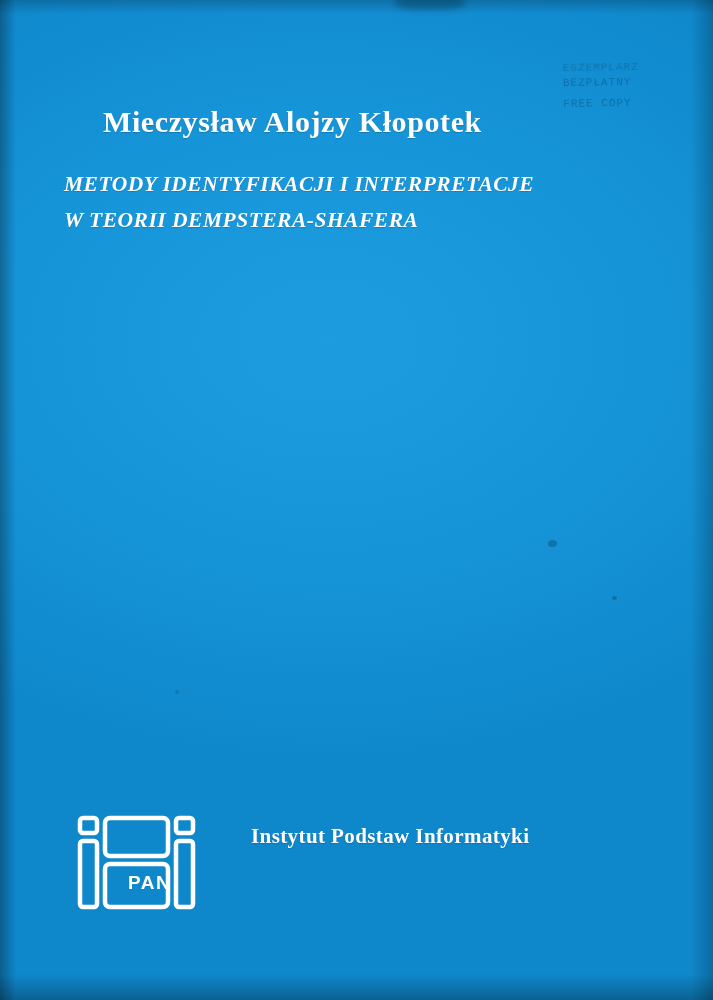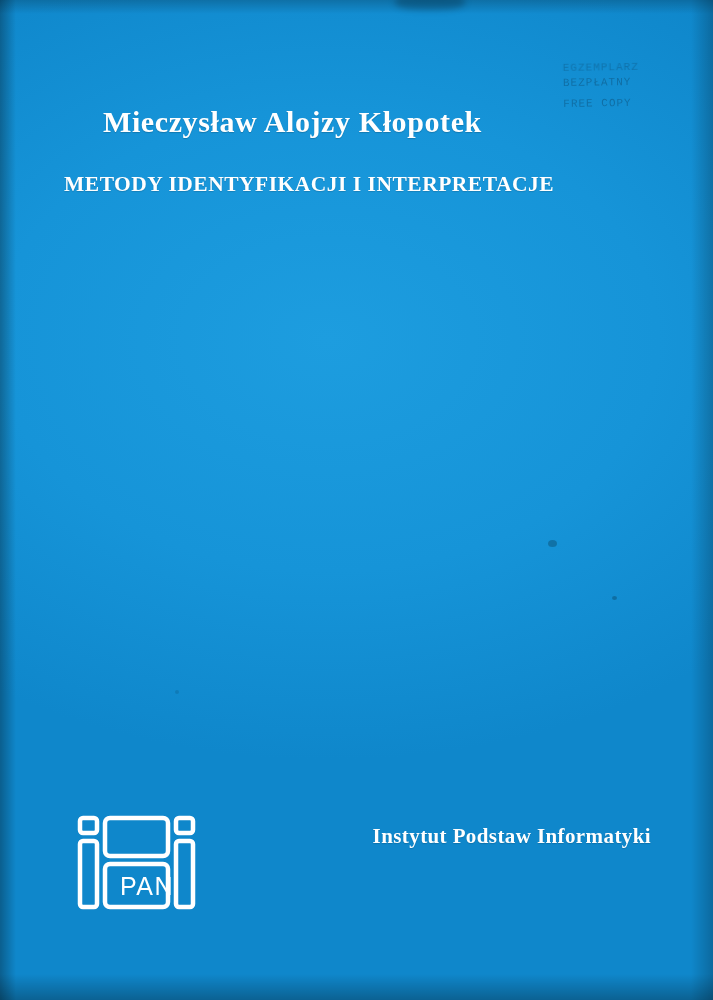--- a/index.html
+++ b/index.html
@@ -95,20 +95,21 @@
   }
   .title-line {
     font-family: "Liberation Serif", serif;
     font-size: 21.5px;
     font-weight: bold;
     color: #ffffff;
     letter-spacing: 0.5px;
     line-height: 36px;
     white-space: nowrap;
     text-shadow: 0 1px 1px rgba(0,0,0,0.15);
+    font-style: italic;
   }
 
   
   .stamp {
     position: absolute;
     left: 563px;
     top: 60px;
     width: 130px;
     transform: rotate(-0.8deg);
     opacity: 0.5;
@@ -135,40 +136,39 @@
   }
   .pub-line {
     font-family: "Liberation Serif", serif;
     font-size: 21px;
     font-weight: bold;
     color: #ffffff;
     line-height: 37px;
     letter-spacing: 0.4px;
     white-space: nowrap;
     text-shadow: 0 1px 1px rgba(0,0,0,0.15);
-    text-align: right;
   }
 
   
   .logo {
     position: absolute;
     left: 74px;
     top: 812px;
     width: 150px;
     height: 105px;
   }
   .logo svg { display: block; }
 
   .logo-text {
     position: absolute;
-    left: 120px;
+    left: 128px;
     top: 872px;
     font-family: "Liberation Sans", sans-serif;
-    font-size: 25px;
-    font-weight: normal;
+    font-size: 19px;
+    font-weight: bold;
     color: #ffffff;
     letter-spacing: 1.5px;
   }
 </style>
 </head>
 <body>
 
 <div id="cover">
 
   <div class="edge-top"></div>
@@ -178,20 +178,21 @@
   <div class="top-smudge"></div>
 
   <div class="speck" style="left:548px; top:540px; width:9px; height:7px;"></div>
   <div class="speck" style="left:612px; top:596px; width:5px; height:4px;"></div>
   <div class="speck" style="left:175px; top:690px; width:4px; height:4px; opacity:0.5;"></div>
 
   <div class="author">Mieczysław Alojzy Kłopotek</div>
 
   <div class="title-block">
     <div class="title-line">METODY IDENTYFIKACJI I INTERPRETACJE</div>
+    <div class="title-line">W TEORII DEMPSTERA-SHAFERA</div>
   </div>
 
   <div class="stamp">
     <div class="stamp-line blur">EGZEMPLARZ</div>
     <div class="stamp-line">BEZPŁATNY</div>
     <div class="stamp-line" style="margin-top:6px;">FREE COPY</div>
   </div>
 
   <div class="logo">
     <svg width="150" height="105" viewBox="0 0 150 105" xmlns="http://www.w3.org/2000/svg" aria-hidden="true">

